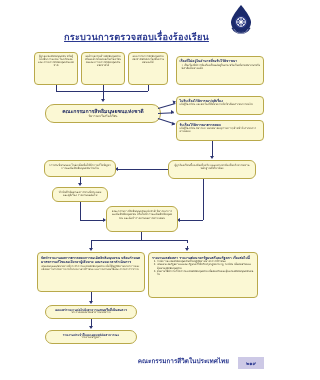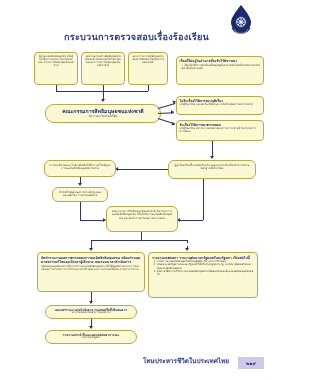--- a/index.html
+++ b/index.html
@@ -13,20 +13,21 @@
 
   
   .emblem{position:absolute;left:224px;top:3px;width:34px;height:34px;}
   .emblem svg{display:block;}
 
   
   .title{
     position:absolute;left:0;top:29px;width:273px;text-align:center;
     font-size:9.2px;font-weight:700;color:#2b3990;letter-spacing:.2px;
     white-space:nowrap;
+    text-decoration:underline;
   }
 
   
   .box{
     position:absolute;
     background:#fbf8d4;
     border:0.6px solid #b9a94b;
     border-radius:4px;
     box-sizing:border-box;
     color:#3a3520;
@@ -207,16 +208,16 @@
   </div>
 
   <div class="ln lnv" style="left:91px;top:319px;height:8px;"></div>
   <div class="arw arw-d" style="left:89px;top:326px;"></div>
 
   <div class="box pill ctr" style="left:45px;top:330px;width:92px;height:14px;padding-top:2.5px;">
     <span class="hd" style="font-size:3.2px;">รายงานประจำปีและเผยแพร่ต่อสาธารณะ</span>
     <span class="bd" style="font-size:2.5px;">รายงานต่อรัฐสภา</span>
   </div>
 
-  <div class="footer-text">โทษประหารชีวิตในประเทศไทย</div>
+  <div class="footer-text">คณะกรรมการสีวิตในประเทศไทย</div>
   <div class="pagebadge">๒๑๙</div>
 
 </div>
 
 </body></html>

